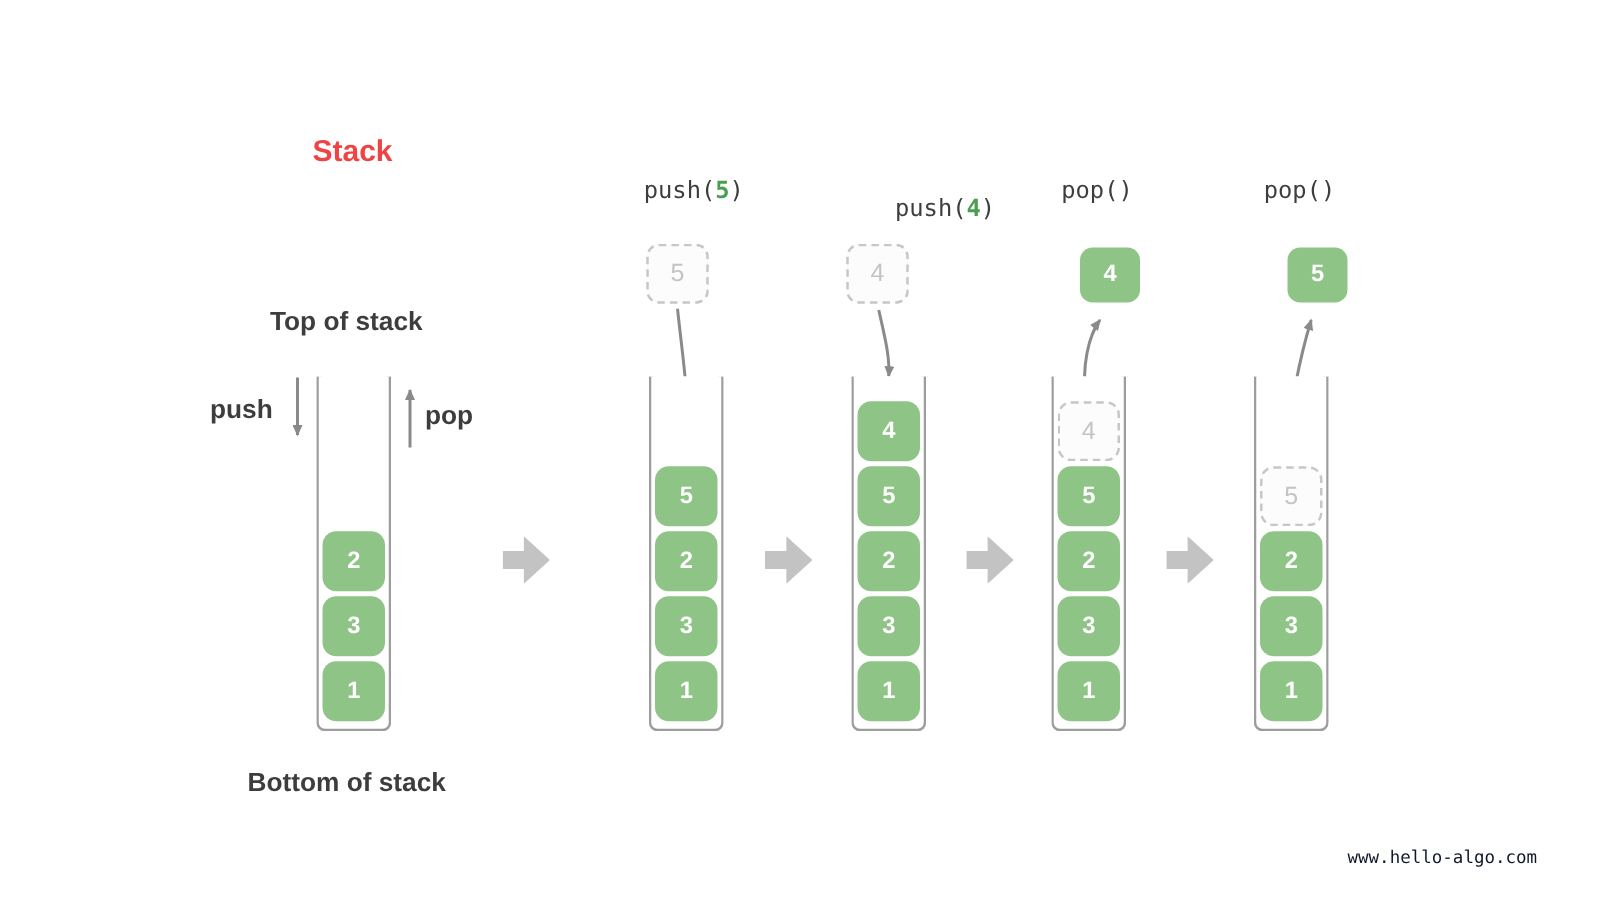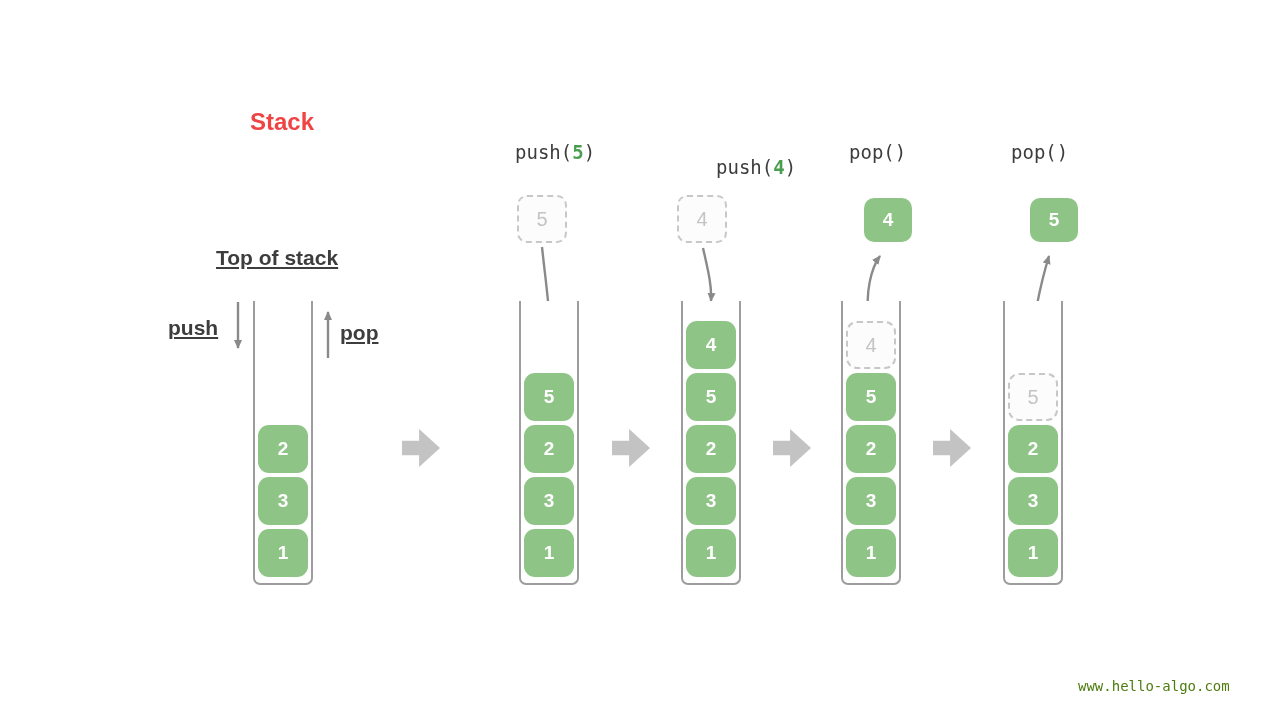--- a/index.html
+++ b/index.html
@@ -3,21 +3,21 @@
 <meta charset="utf-8">
 <style>
   html,body { margin:0; padding:0; background:#ffffff; }
   .canvas {
     position:relative; width:1280px; height:720px; background:#ffffff;
     font-family:"Liberation Sans", sans-serif; overflow:hidden;
   }
 
   
   .diagram-title { position:absolute; left:250px; top:108px; font-size:24px; font-weight:700; color:#ef4444; }
-  .lbl-bold { position:absolute; font-size:21px; font-weight:700; color:#3d3d3d;text-decoration:underline; }
+  .lbl-bold { position:absolute; font-size:21px; font-weight:700; color:#3d3d3d; }
   .lbl-top    { left:216px; top:246px; }
   .lbl-bottom { left:198px; top:615px; }
   .lbl-push   { left:168px; top:316px; }
   .lbl-pop    { left:340px; top:321px;text-align:right; }
 
   
   .op-label { position:absolute; top:141px; font-family:"DejaVu Sans Mono", monospace; font-size:19px; color:#3d3d3d; white-space:pre;text-align:center; }
   .op-arg { color:#4A9E50; font-weight:700; }
   .op-s2 { left:515px; } .op-s3 { left:716px;margin-top:15px; } .op-s4 { left:849px; } .op-s5 { left:1011px; }
 
@@ -58,21 +58,21 @@
     position:absolute; top:429px; width:38px; height:38px; background:#c3c3c3;
     clip-path: polygon(0 31%, 45% 31%, 45% 0, 100% 50%, 45% 100%, 45% 69%, 0 69%);
   }
   .ba1 { left:402px; } .ba2 { left:612px; } .ba3 { left:773px; } .ba4 { left:933px; }
 
   
   .arrow-layer { position:absolute; left:0; top:0; width:1280px; height:720px; pointer-events:none; }
 
   .watermark {
     position:absolute; left:1078px; top:678px;
-    font-family:"DejaVu Sans Mono", monospace; font-size:14px; color:#4d7c0f;
+    font-family:"DejaVu Sans Mono", monospace; font-size:14px; color:#0f172a;
   }
 </style>
 </head>
 <body>
 
 <div class="canvas">
 
   <svg class="arrow-layer" viewBox="0 0 1280 720">
     <defs>
       <marker id="ah" markerUnits="userSpaceOnUse" markerWidth="10" markerHeight="8" refX="8" refY="4" orient="auto">
@@ -82,20 +82,21 @@
     <path d="M 238 302 V 348" fill="none" stroke="#8a8a8a" stroke-width="2.4" marker-end="url(#ah)"></path>
     <path d="M 328 358 V 312" fill="none" stroke="#8a8a8a" stroke-width="2.4" marker-end="url(#ah)"></path>
     <path d="M 542 247 C 546 285, 552 322, 549 349" fill="none" stroke="#8a8a8a" stroke-width="2.4" marker-end="url(#ah)"></path>
     <path d="M 703 248 C 708 270, 712 286, 711 301" fill="none" stroke="#8a8a8a" stroke-width="2.4" marker-end="url(#ah)"></path>
     <path d="M 869 317 C 865 294, 871 268, 880 256" fill="none" stroke="#8a8a8a" stroke-width="2.4" marker-end="url(#ah)"></path>
     <path d="M 1029 361 C 1031 330, 1040 285, 1049 256" fill="none" stroke="#8a8a8a" stroke-width="2.4" marker-end="url(#ah)"></path>
   </svg>
 
   <div class="diagram-title">Stack</div>
   <div class="lbl-bold lbl-top">Top of stack</div>
+  <div class="lbl-bold lbl-bottom">Bottom of stack</div>
   <div class="lbl-bold lbl-push">push</div>
   <div class="lbl-bold lbl-pop">pop</div>
 
   <div class="op-label op-s2"><span>push(</span><span class="op-arg">5</span><span>)</span></div>
   <div class="op-label op-s3"><span>push(</span><span class="op-arg">4</span><span>)</span></div>
   <div class="op-label op-s4"><span>pop()</span></div>
   <div class="op-label op-s5"><span>pop()</span></div>
 
   <div class="float-box float-dashed fb2">5</div>
   <div class="float-box float-dashed fb3">4</div>

